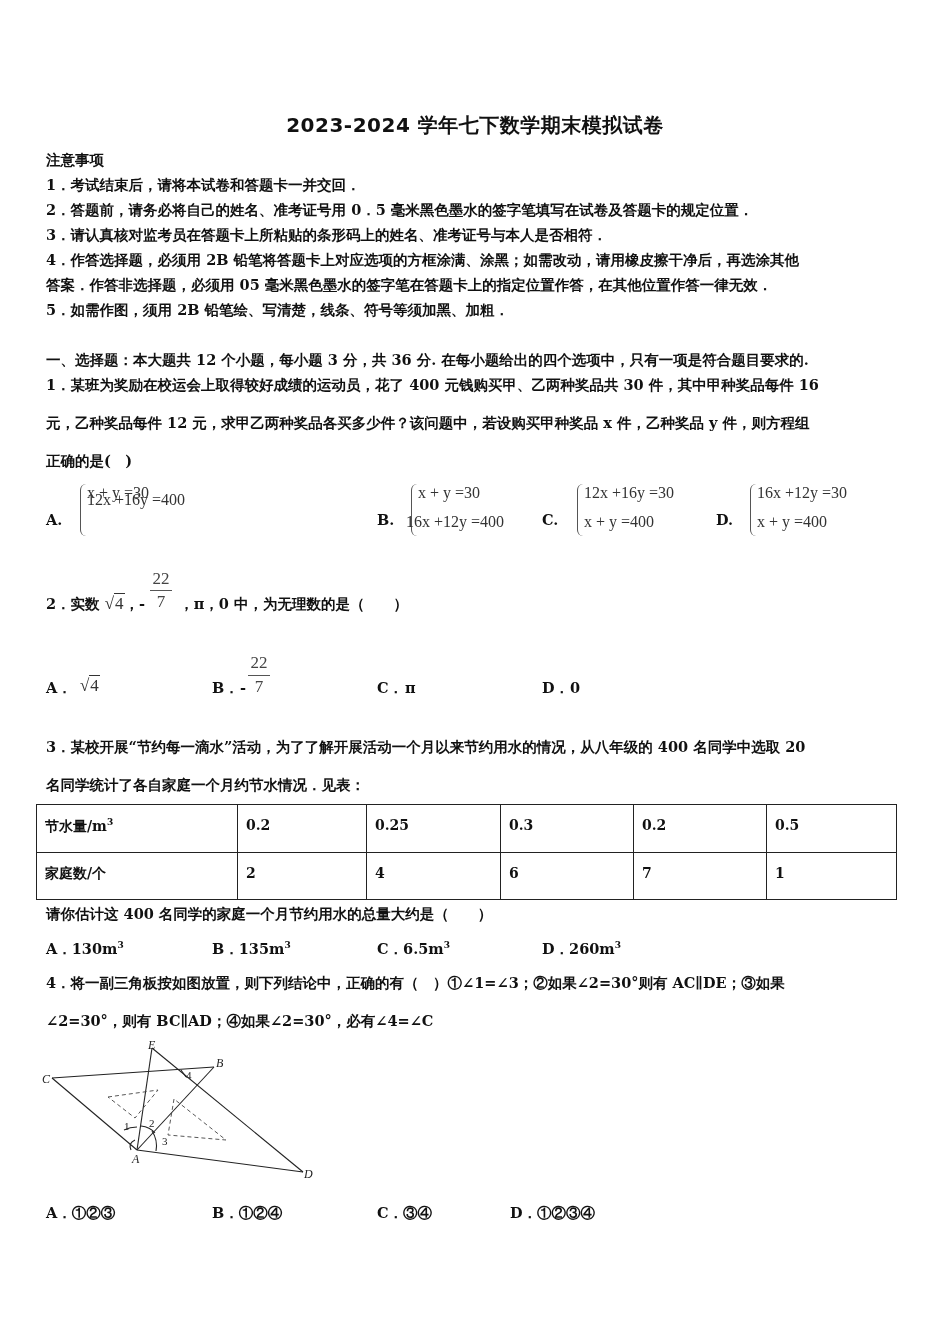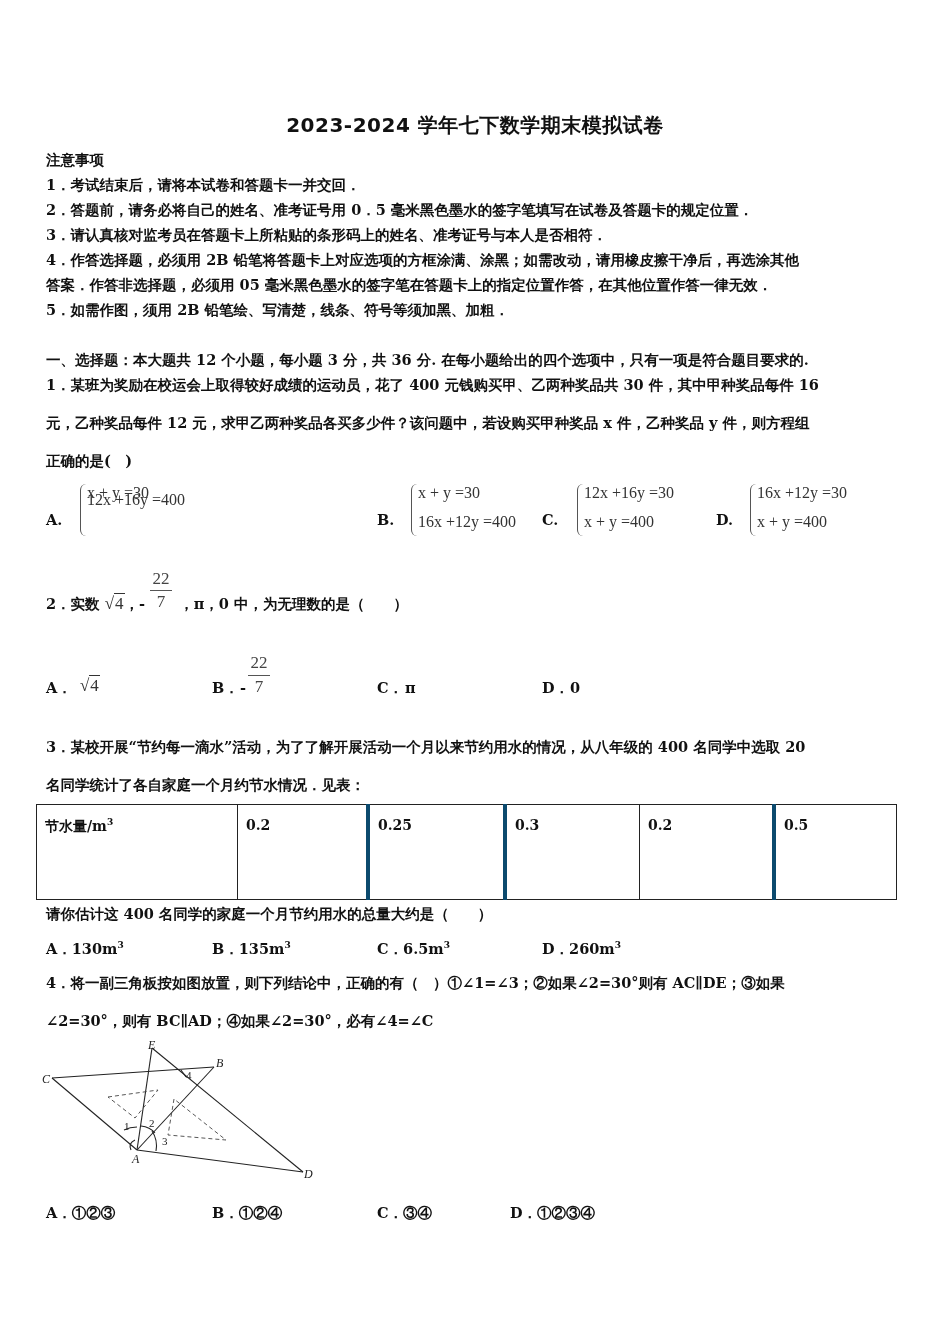--- a/index.html
+++ b/index.html
@@ -18,21 +18,21 @@
   .frac { display: inline-block; position: relative; width: 20px; }
   .fnum, .fden { position: absolute; left: 0; width: 22px; text-align: center;
                  font-family: "Liberation Serif", serif; font-weight: normal; font-size: 17px; color: #444; }
   .fbar { position: absolute; left: 0; width: 22px; border-top: 1px solid #555; }
   .sqrt { font-family: "Liberation Serif", serif; font-weight: normal; font-size: 17px; color:#333; }
   .sqrt .rad { border-top: 1px solid #333; padding: 0 1px; }
   table.water { position: absolute; left: 36px; top: 804px; width: 861px; height: 96px;
                 border-collapse: collapse; }
   table.water td { border: 1.5px solid #222; padding: 0 8px; font-size: 14px; font-weight: bold;
                    vertical-align: top; padding-top: 12px; }
-  table.water td.thin { border-left: 4px solid #0c4a6e; }
+  table.water td.thin { border-left: 1px solid #0c4a6e; }
   sup { font-size: 9px; }
 </style>
 </head>
 <body>
 
 <div class="abs title">2023-2024 学年七下数学期末模拟试卷</div>
 
 <div class="abs line" style="top:151px">注意事项</div>
 <div class="abs line" style="top:176px">1．考试结束后，请将本试卷和答题卡一并交回．</div>
 <div class="abs line" style="top:201px">2．答题前，请务必将自己的姓名、准考证号用 0．5 毫米黑色墨水的签字笔填写在试卷及答题卡的规定位置．</div>
@@ -50,21 +50,21 @@
 <div>
   <span class="abs opt" style="left:46px;top:511px">A.</span>
   <span class="brace" style="left:80px;top:484px;height:52px"></span>
   <span class="abs eq" style="left:87px;top:484px">x + y =30</span>
   <span class="abs eq" style="left:87px;top:491px">12x +16y =400</span>
 </div>
 <div>
   <span class="abs opt" style="left:377px;top:511px">B.</span>
   <span class="brace" style="left:411px;top:484px;height:52px"></span>
   <span class="abs eq" style="left:418px;top:484px">x + y =30</span>
-  <span class="abs eq" style="left:418px;top:513px">16x +12y =400</span>
+  <span class="abs eq" style="left:406px;top:513px">16x +12y =400</span>
 </div>
 <div>
   <span class="abs opt" style="left:542px;top:511px">C.</span>
   <span class="brace" style="left:577px;top:484px;height:52px"></span>
   <span class="abs eq" style="left:584px;top:484px">12x +16y =30</span>
   <span class="abs eq" style="left:584px;top:513px">x + y =400</span>
 </div>
 <div>
   <span class="abs opt" style="left:716px;top:511px">D.</span>
   <span class="brace" style="left:750px;top:484px;height:52px"></span>
@@ -109,20 +109,28 @@
 <table class="water">
   <tbody>
       <tr>
     <td style="width:184px"><span>节水量/m</span><sup>3</sup></td>
     <td style="width:112px">0.2</td>
     <td class="thin" style="width:117px">0.25</td>
     <td class="thin" style="width:116px">0.3</td>
     <td style="width:116px">0.2</td>
     <td class="thin">0.5</td>
   </tr>
+  <tr>
+    <td>家庭数/个</td>
+    <td>2</td>
+    <td class="thin">4</td>
+    <td class="thin">6</td>
+    <td>7</td>
+    <td class="thin">1</td>
+  </tr>
 </tbody>
   </table>
 
 <div class="abs line" style="top:905px">请你估计这 400 名同学的家庭一个月节约用水的总量大约是（　　）</div>
 
 <div class="abs opt" style="left:46px;top:940px"><span>A．</span><span>130m</span><sup>3</sup></div>
 <div class="abs opt" style="left:212px;top:940px"><span>B．</span><span>135m</span><sup>3</sup></div>
 <div class="abs opt" style="left:377px;top:940px"><span>C．</span><span>6.5m</span><sup>3</sup></div>
 <div class="abs opt" style="left:542px;top:940px"><span>D．</span><span>260m</span><sup>3</sup></div>
 

